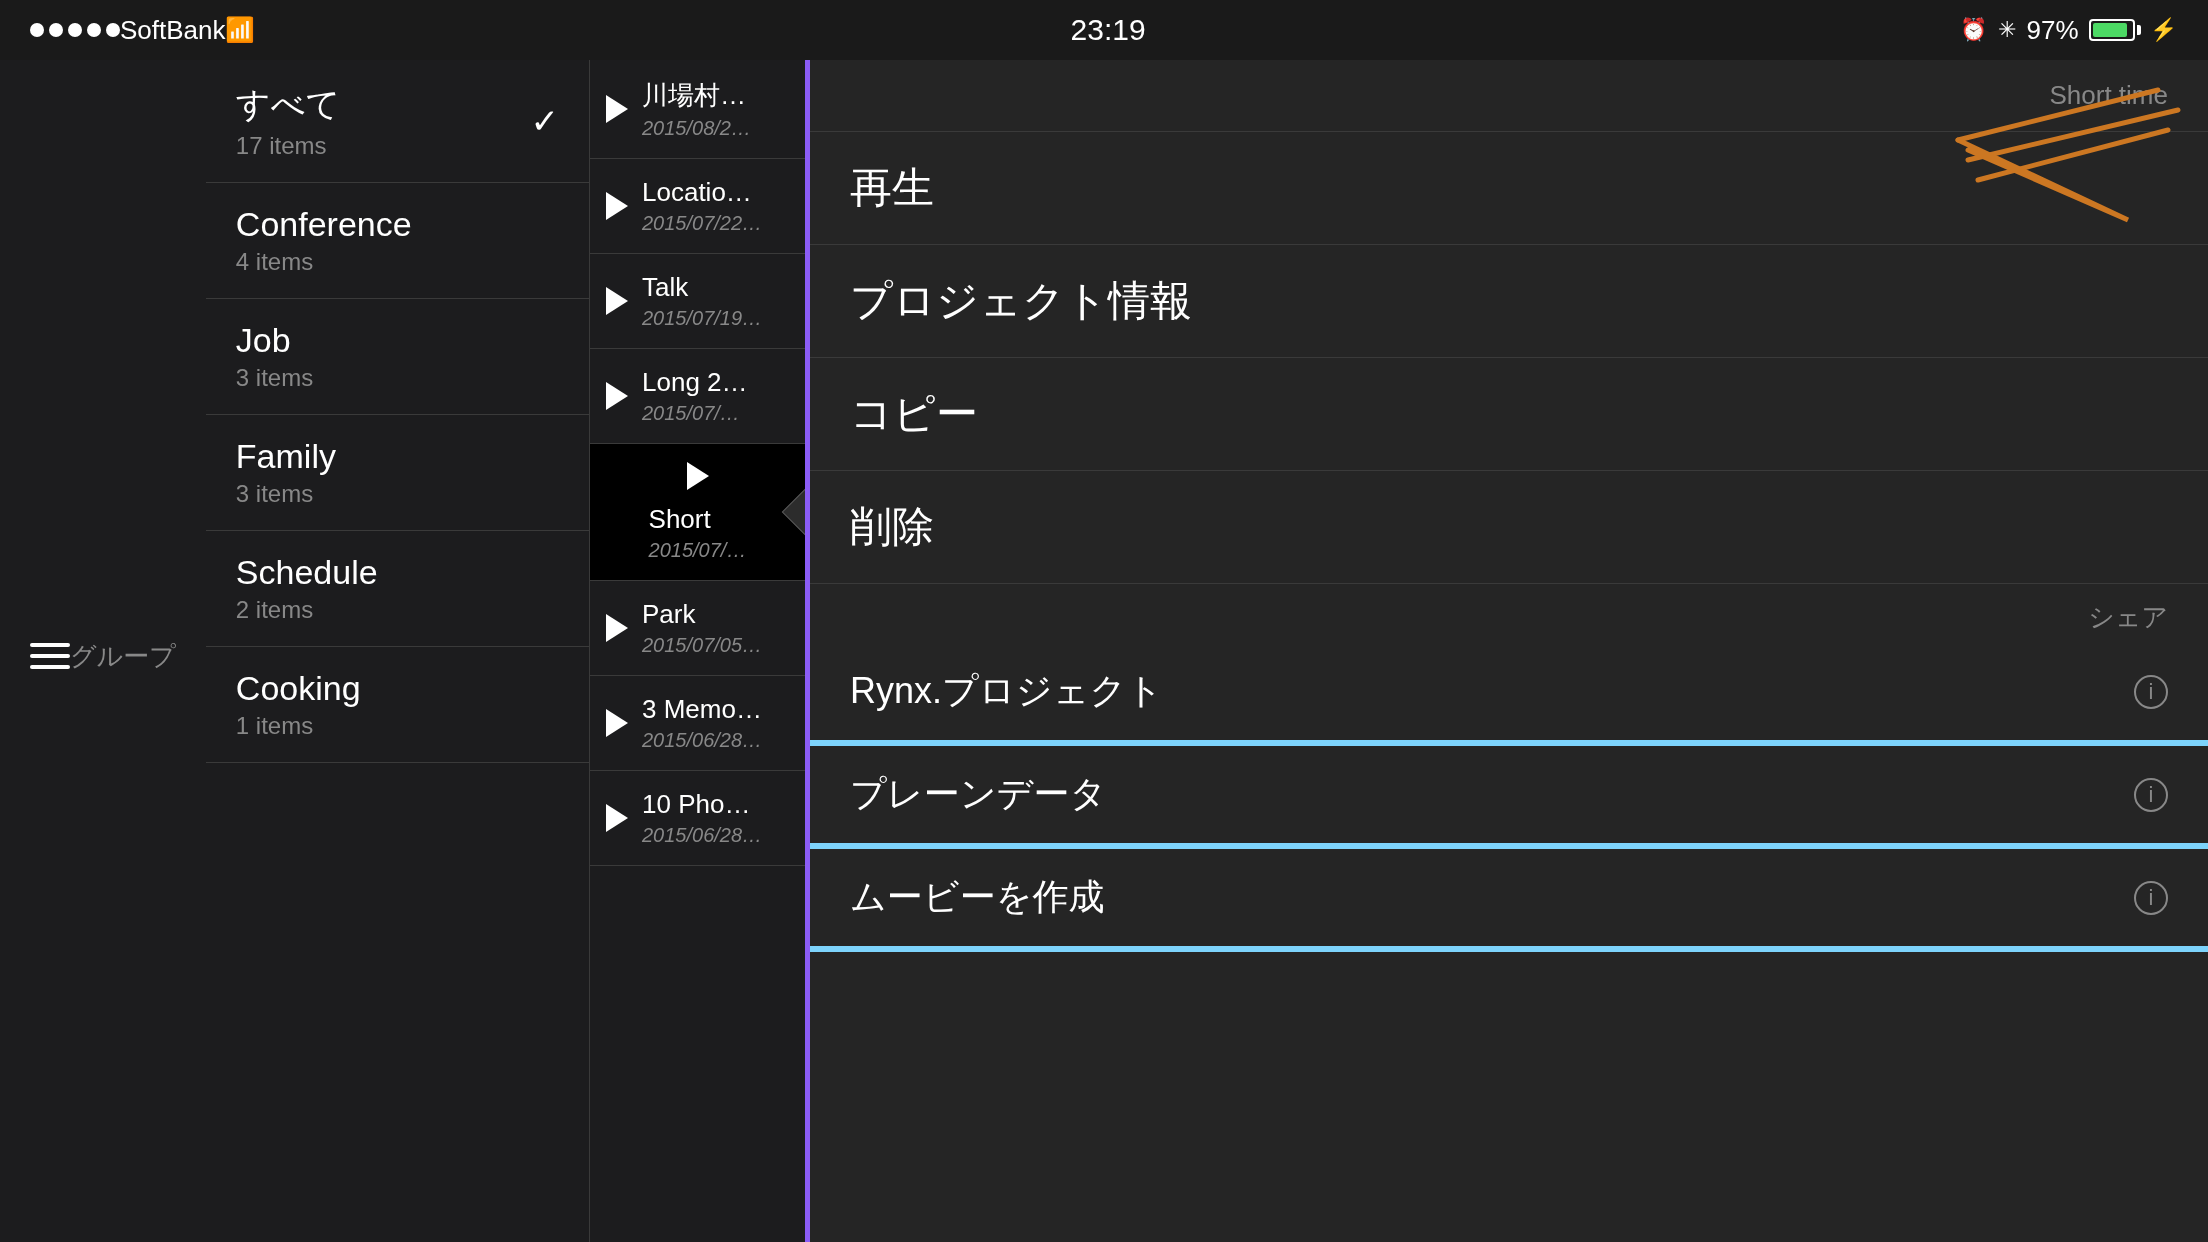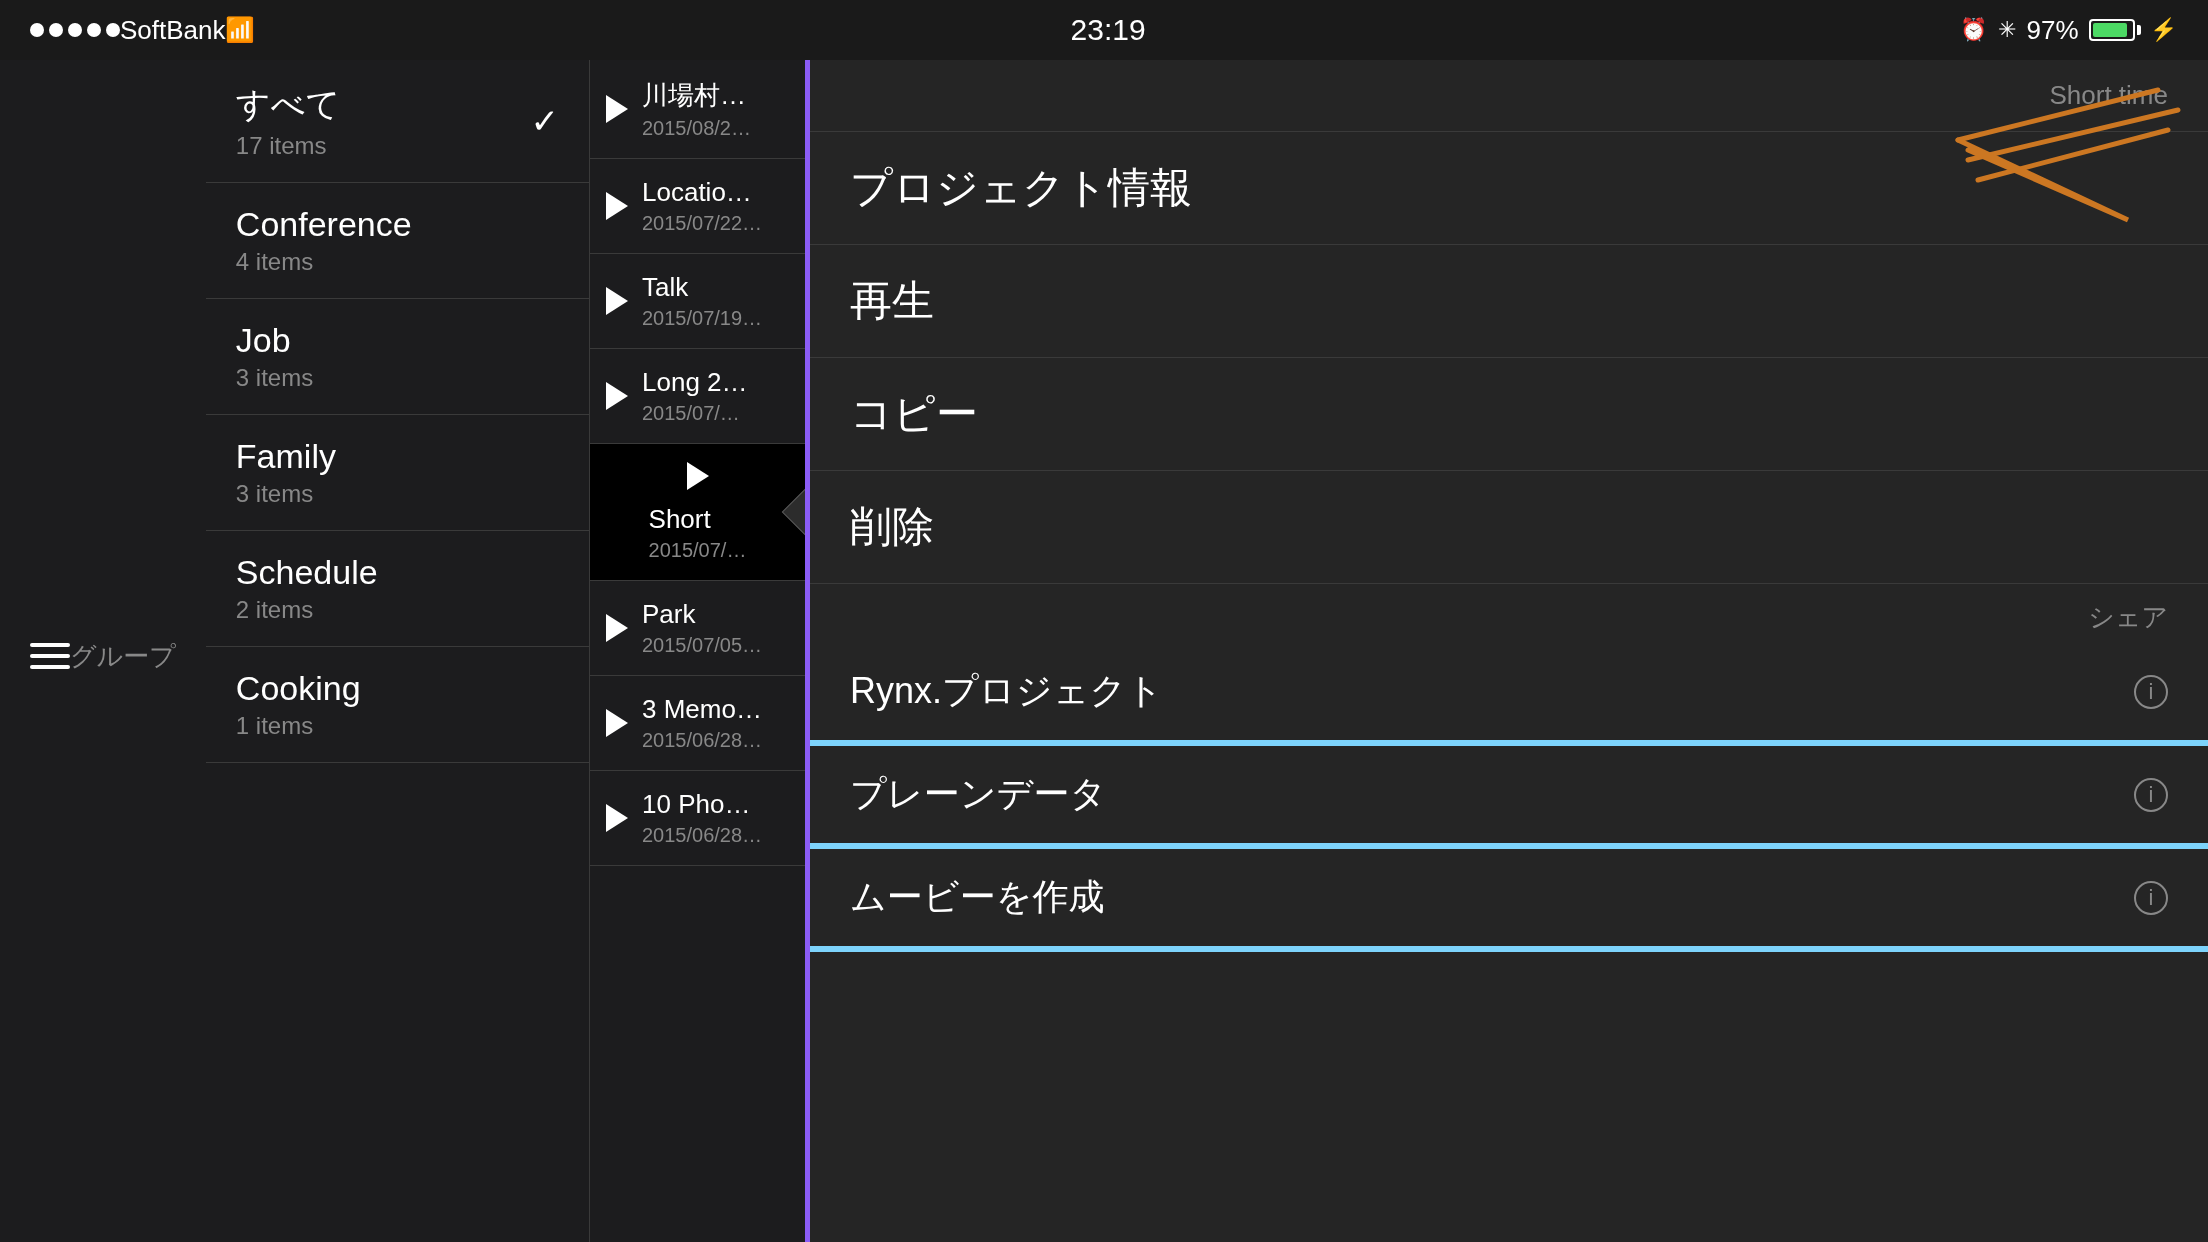--- a/index.html
+++ b/index.html
@@ -182,20 +182,21 @@
     .rec-name {
       font-size: 26px;
       color: white;
       white-space: nowrap;
       overflow: hidden;
     }
     .rec-date {
       font-size: 20px;
       color: #888;
       margin-top: 4px;
+      font-style: italic;
     }
     
     .diamond-container {
       position: absolute;
       right: -25px;
       top: 50%;
       transform: translateY(-50%);
       z-index: 50;
     }
     .diamond {
@@ -437,22 +438,22 @@
     </div>
 
   </div>
     </div>
 
   <div class="right-panel">
     <div class="context-header">
       <span class="short-time-label">Short time</span>
     </div>
 
-  <div class="context-menu-item">プロジェクト情報</div>
-      <div class="context-menu-item">再生</div>
+  <div class="context-menu-item">再生</div>
+      <div class="context-menu-item">プロジェクト情報</div>
       <div class="context-menu-item">コピー</div>
       <div class="context-menu-item">削除</div>
       <div class="context-section-header">
         <span class="section-label">シェア</span>
       </div>
       <div class="context-menu-item-with-info">
     <span class="menu-item-label">Rynx.プロジェクト</span>
     <div class="info-circle">i</div>
   </div>
       <div class="context-menu-item-with-info">

